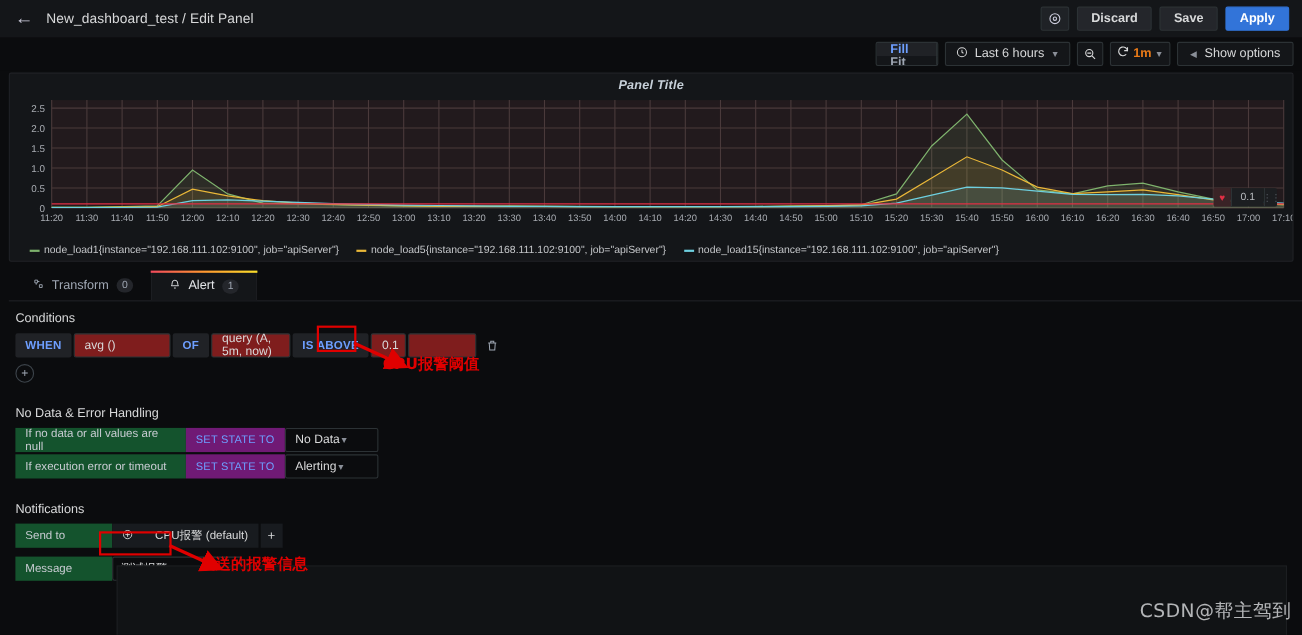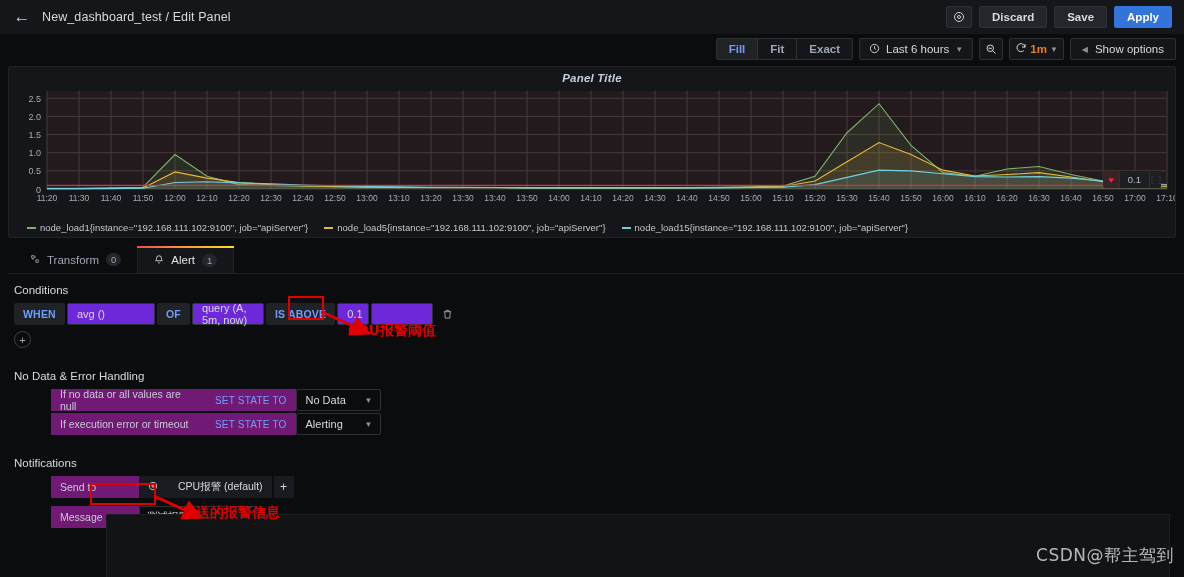--- a/index.html
+++ b/index.html
@@ -38,20 +38,21 @@
   .tb-btn.primary { background: #3274d9; border-color: #3274d9; color: #fff; }
 
   
   .toolbar {
     height: 30px; display: flex; align-items: center; justify-content: flex-end;
     padding: 0 8px; gap: 6px; background: #0b0c0e;
   }
   .seg {
     display: flex; height: 22px; border: 1px solid #2c3235; border-radius: 2px; overflow: hidden;
     background: #141619;
+    flex-direction: column;
   }
   .seg div {
     padding: 0 12px; display: flex; align-items: center; font-size: 11.5px; color: #9fa7b3;
     cursor: pointer; border-right: 1px solid #2c3235; font-weight: 600;
   }
   .seg div:last-child { border-right: none; }
   .seg div.active { background: #202226; color: #6e9fff; }
   .picker {
     height: 22px; display: flex; align-items: center; gap: 6px; padding: 0 9px;
     border: 1px solid #2c3235; border-radius: 2px; background: #141619;
@@ -127,48 +128,48 @@
   .alert-body { padding: 10px 14px 0 14px; position: relative; }
   .sec-title { font-size: 11.5px; color: #d8d9da; margin-bottom: 7px; }
 
   .row { display: flex; align-items: center; gap: 2px; margin-bottom: 6px; }
   .lbl-blue {
     background: #202226; color: #6e9fff; font-size: 10.5px; font-weight: bold;
     height: 22px; display: flex; align-items: center; padding: 0 9px;
     border-radius: 2px; letter-spacing: .2px;
   }
   .fld {
-    background: #6d28d9; border: 1px solid #2c3235; height: 22px;
+    background: #7f1d1d; border: 1px solid #2c3235; height: 22px;
     display: flex; align-items: center; padding: 0 9px; font-size: 11px; color: #d8d9da;
     border-radius: 2px; cursor: text;
   }
   .fld.w-avg { width: 88px; }
   .fld.w-query { width: 72px; }
   .fld.w-thresh { width: 32px; }
   .fld.w-empty { width: 62px; }
   .trash { width: 24px; height: 22px; display: flex; align-items: center; justify-content: center;
            color: #9fa7b3; font-size: 11px; cursor: pointer; }
   .plus-round {
     width: 17px; height: 17px; border: 1px solid #3d444b; border-radius: 50%;
     display: flex; align-items: center; justify-content: center; color: #9fa7b3;
     font-size: 11px; cursor: pointer; margin-top: 2px;
   }
 
   .grid-row { display: flex; align-items: center; margin-bottom: 2px; }
   .cell-left {
-    background: #701a75; height: 22px; width: 155px; display: flex; align-items: center;
-    padding: 0 9px; font-size: 10.5px; color: #c7cbd1; margin-left: 37px;
+    background: #14532d; height: 22px; width: 155px; display: flex; align-items: center;
+    padding: 0 9px; font-size: 10.5px; color: #c7cbd1;
   }
   .cell-set {
     background: #701a75; height: 22px; display: flex; align-items: center; padding: 0 9px;
     font-size: 10px; color: #6e9fff; font-weight: normal; letter-spacing: .2px;
   }
   .select {
     background: #0b0c0e; border: 1px solid #2c3235; height: 22px; width: 85px;
-    display: flex; align-items: center; justify-content: space-between; padding: 0 7px 0 9px;
+    display: flex; align-items: center; padding: 0 7px 0 9px;
     font-size: 11px; color: #d8d9da; border-radius: 2px; cursor: pointer;
   }
   .chip {
     background: #181b1f; height: 22px; display: flex; align-items: center; gap: 20px;
     padding: 0 9px; font-size: 10.5px; color: #d8d9da; cursor: pointer;
   }
   .chip-plus {
     background: #181b1f; height: 22px; width: 20px; display: flex; align-items: center;
     justify-content: center; font-size: 12px; color: #d8d9da; margin-left: 2px; cursor: pointer;
   }

